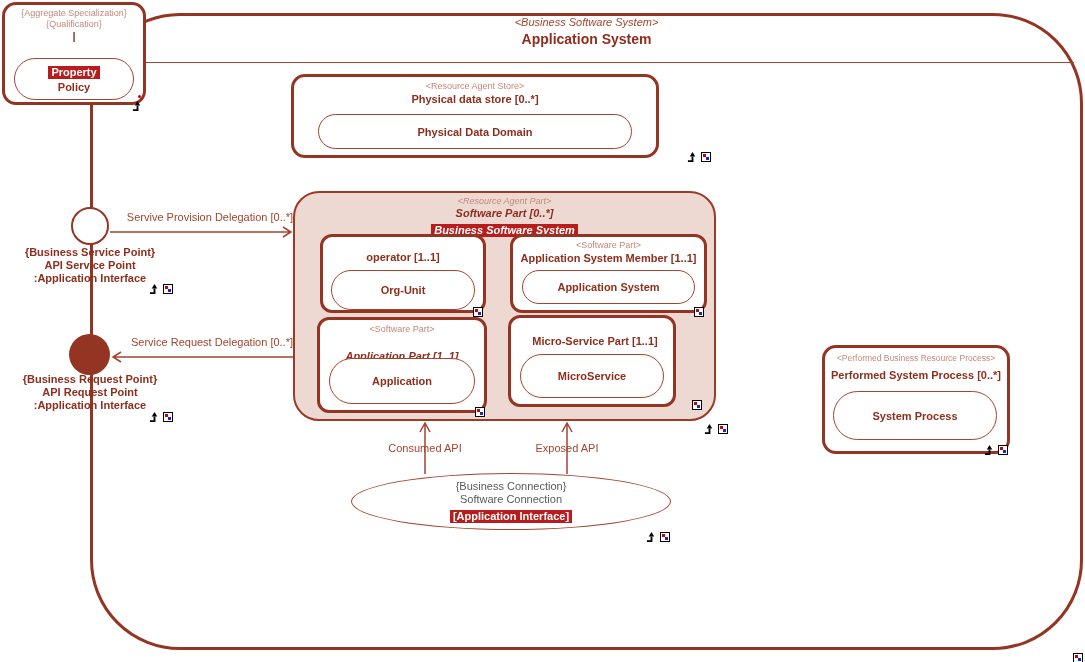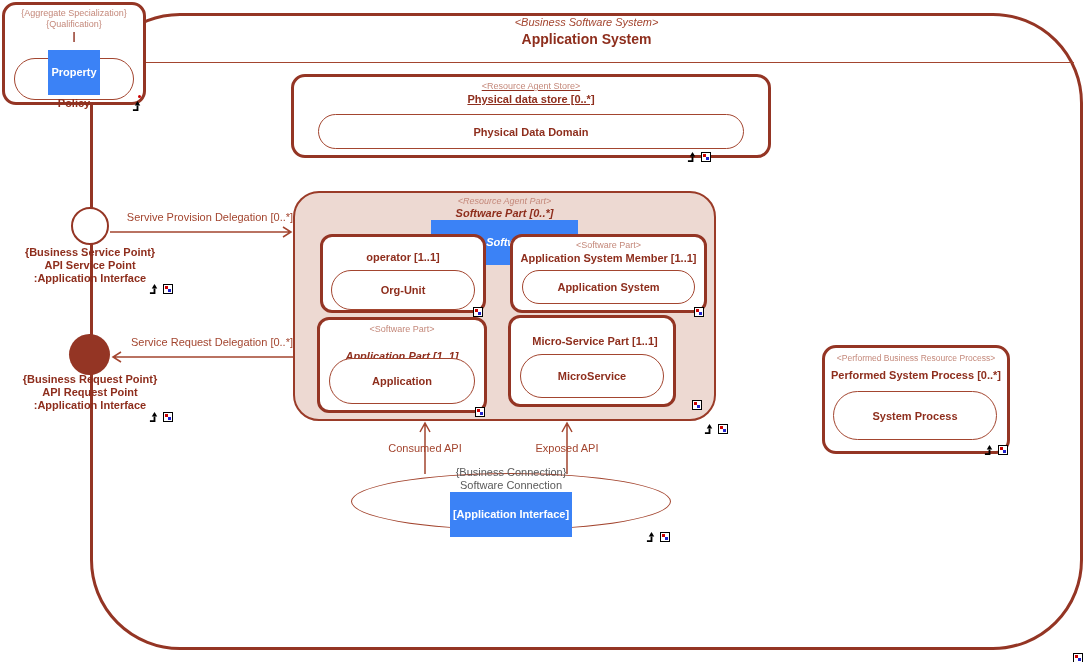--- a/index.html
+++ b/index.html
@@ -26,22 +26,22 @@
     position:absolute; background:#fff; border:3px solid #943524; border-radius:14px;
   }
   .node .st  { font-size:9px; color:#c4887a; line-height:11px; text-align:center; }
   .node .lbl { font-size:11px; font-weight:bold; color:#8e2e1d; text-align:center; line-height:14px; }
   .pill {
     position:absolute; border:1.5px solid #a3452f; border-radius:999px; background:#fff;
     display:flex; align-items:center; justify-content:center;
     font-size:11px; font-weight:bold; color:#8e2e1d;
   }
   .hl {
-    display:inline-block; background:#3b82f6; color:#ffffff; font-weight:bold;
-    padding:16px 3px; font-size:11px; line-height:13px;
+    display:inline-block; background:#b91c1c; color:#ffffff; font-weight:bold;
+    padding:0 3px; font-size:11px; line-height:13px;
   }
 
   
   .container-pink {
     position:absolute; left:293px; top:191px; width:423px; height:230px;
     background:#edd9d2; border:2px solid #9a3b28; border-radius:26px;
   }
   .container-pink .st { font-size:9px; font-style:italic; color:#c4887a; text-align:center; line-height:11px; margin-top:3px;}
   .container-pink .lbl { font-size:11px; font-style:italic; font-weight:bold; color:#8e2e1d; text-align:center; line-height:13px;}
   .container-pink .hl  { font-style:italic; }
@@ -109,21 +109,21 @@
     </div>
   </div>
   <span class="abs" style="left:132px; top:97px; z-index:4; position:absolute;">
     <svg class="nav-icon" viewBox="0 0 12 12">
         <path d="M1 11 H6 V6" stroke="#000" stroke-width="2" fill="none"></path>
         <path d="M3 6 L6 1 L9 6 Z" fill="#000"></path>
       </svg>
     <span class="reddot"></span>
   </span>
 
-  <div class="node" style="left:291px; top:74px; width:480px; height:84px;text-decoration:underline;">
+  <div class="node" style="left:291px; top:74px; width:368px; height:84px;">
     <div class="st" style="margin-top:4px;">&lt;Resource Agent Store&gt;</div>
     <div class="lbl">Physical data store [0..*]</div>
     <div class="pill" style="left:24px; right:24px; top:37px; height:35px;">
       <span>Physical Data Domain</span>
     </div>
   </div>
   <span class="icon-pair" style="left:687px; top:151px;">
     <svg class="nav-icon" viewBox="0 0 12 12">
         <path d="M1 11 H6 V6" stroke="#000" stroke-width="2" fill="none"></path>
         <path d="M3 6 L6 1 L9 6 Z" fill="#000"></path>

